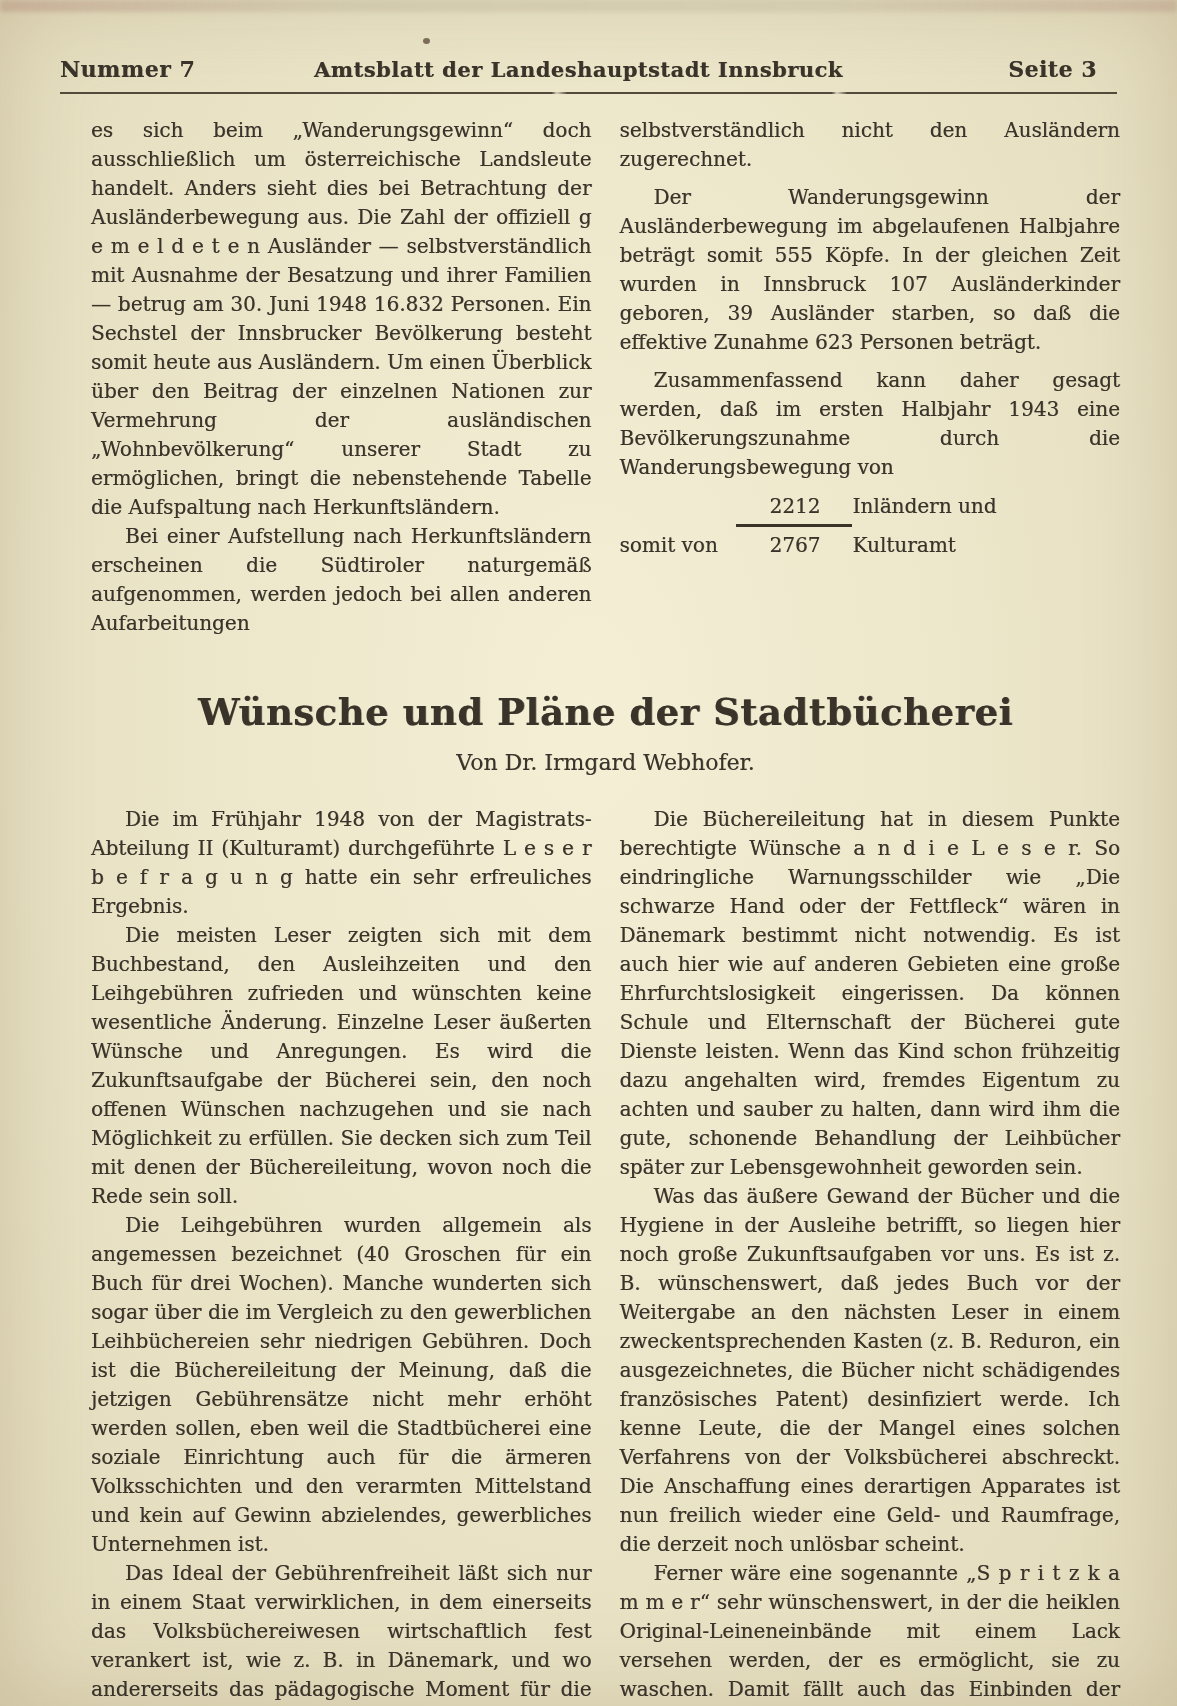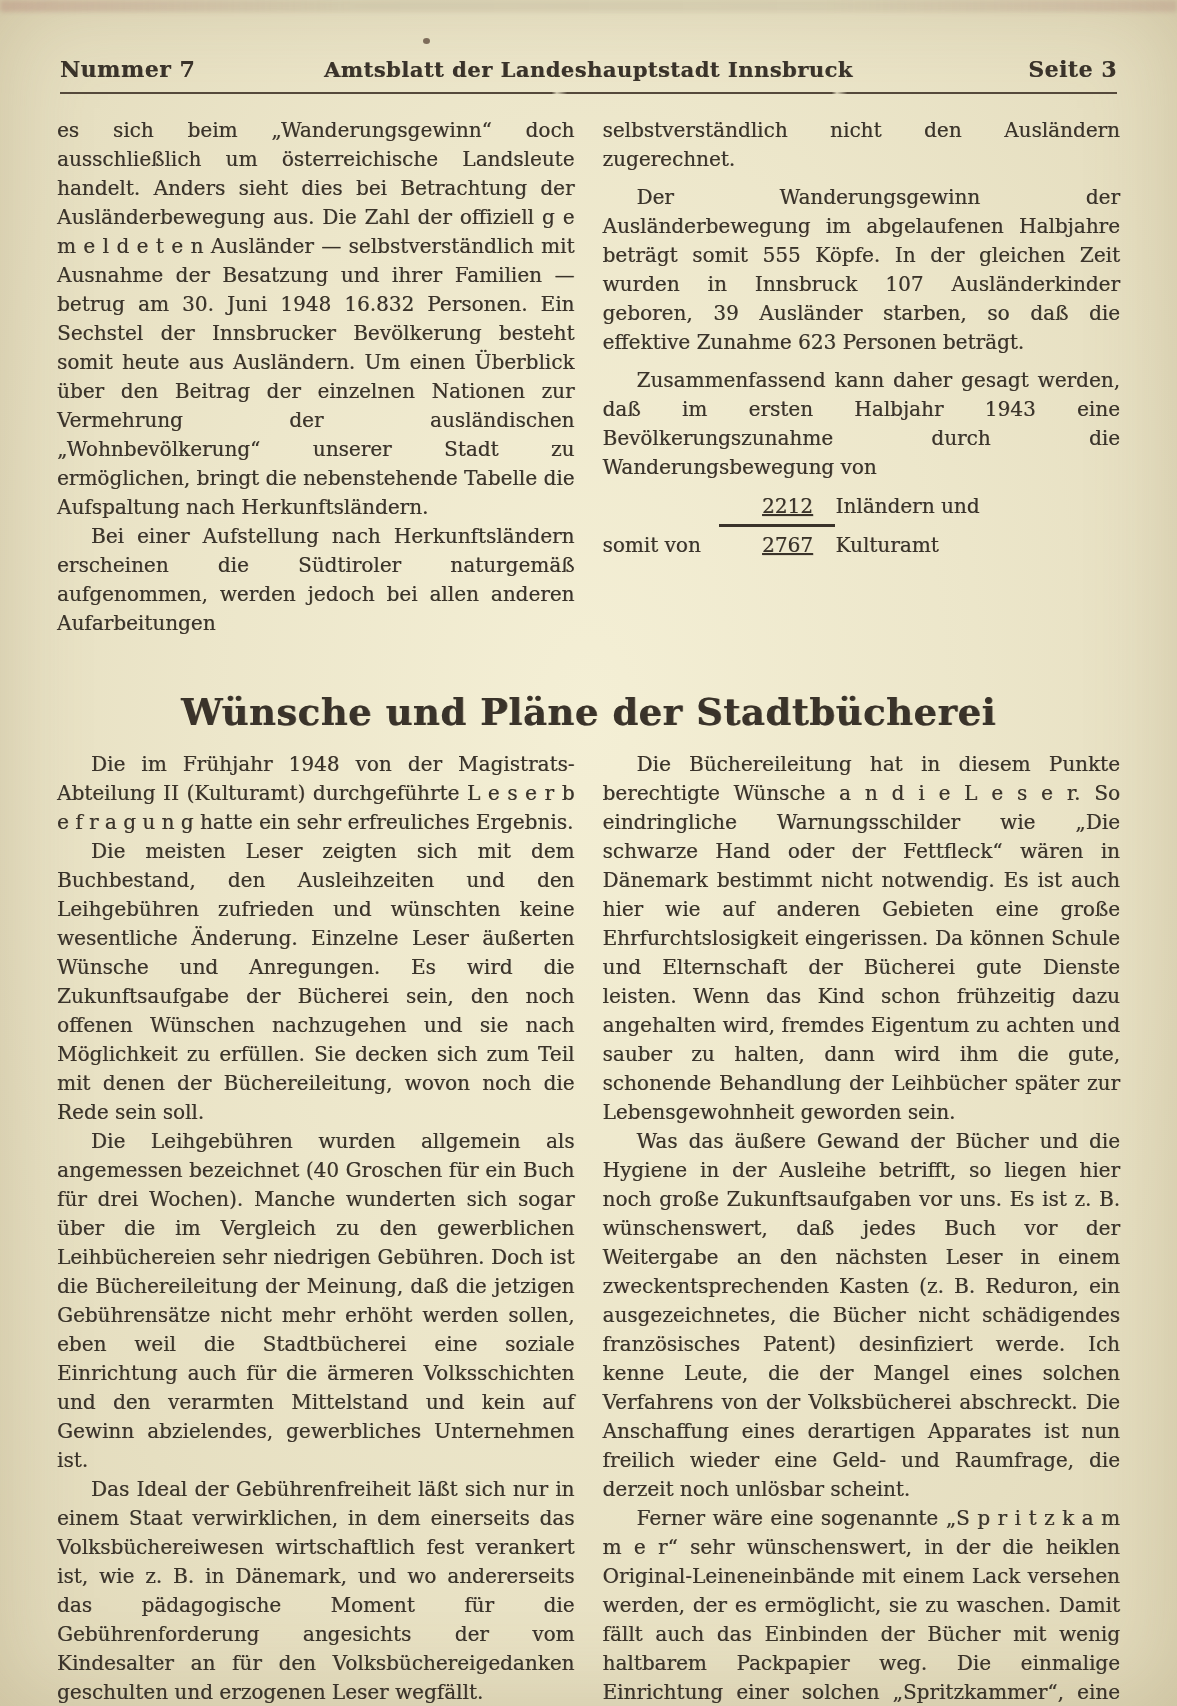--- a/index.html
+++ b/index.html
@@ -22,51 +22,51 @@
     content:"";position:absolute;top:0;left:0;right:0;height:12px;
     background:linear-gradient(to right, rgba(175,125,115,0.35), rgba(130,120,95,0.12) 30%, rgba(130,120,95,0.10) 70%, rgba(175,130,120,0.30));
     filter:blur(2px);
   }
   .speck{
     position:absolute;width:7px;height:6px;border-radius:50%;
     background:rgba(90,70,55,0.75);filter:blur(0.5px);
   }
   
   .header{
-    margin:56px 60px 0 60px;
+    margin:56px 80px 0 60px;
     display:flex;align-items:baseline;
     font-size:22px;font-weight:bold;
     letter-spacing:0.5px;
     text-shadow:0.4px 0.2px 0 rgba(58,51,42,0.6);
   }
   .header .h-left{width:220px;text-align:left;}
   .header .h-center{flex:1;text-align:center;font-size:21px;}
   .header .h-right{width:220px;text-align:right;}
   .header-rule{
     margin:10px 60px 0 60px;height:2px;
     background:linear-gradient(to right,
       #55493b 0%, #55493b 46.5%, rgba(85,73,59,0.15) 47%, #55493b 48%,
       #55493b 73%, rgba(85,73,59,0.1) 73.5%, #55493b 74.5%, #55493b 100%);
   }
   
-  .content{padding:0 57px;}
+  .content{padding:0 57px;margin-left:34px;}
   .cols{display:flex;gap:28px;}
   .col{flex:1;min-width:0;text-align:justify;}
   .body-text{
     font-size:20px;line-height:29px;
     text-shadow:0.45px 0.2px 0 rgba(58,51,42,0.55);
   }
   p{margin:0;text-indent:34px;}
   p.no-indent{text-indent:0;}
   .sp-after{margin-top:9px;}
   
   .sum-block{margin:10px 0 9px 0;text-align:left;}
   .sum-row{display:flex;}
   .slot-a{display:inline-block;width:150px;flex:0 0 150px;}
-  .slot-num{display:inline-block;width:70px;flex:0 0 70px;text-align:center;text-decoration:underline;}
+  .slot-num{display:inline-block;width:70px;flex:0 0 70px;text-align:left;}
   .slot-label{margin-left:13px;}
   .sum-rule{height:0;border-top:3px solid #3a332a;width:116px;margin:3px 0 4px 116px;}
   
   .article-title{
     text-align:center;font-size:37px;font-weight:bold;
     margin:52px 0 16px 0;letter-spacing:0.5px;
     text-shadow:0.7px 0.3px 0 rgba(58,51,42,0.65);
   }
   .article-byline{
     text-align:center;font-size:22px;margin:0 0 30px 0;
@@ -108,20 +108,21 @@
             <span class="slot-num">2767</span>
             <span class="slot-label">Kulturamt</span>
           </div>
         </div>
       </div>
     </div>
   </div>
 
   <div class="content">
     <div class="article-title">Wünsche und Pläne der Stadtbücherei</div>
+    <div class="article-byline">Von Dr. Irmgard Webhofer.</div>
     <div class="cols body-text">
       <div class="col">
         <p>Die im Frühjahr 1948 von der Magistrats-Abteilung II (Kulturamt) durchgeführte L e s e r b e f r a g u n g hatte ein sehr erfreuliches Ergebnis.</p>
         <p>Die meisten Leser zeigten sich mit dem Buchbestand, den Ausleihzeiten und den Leihgebühren zufrieden und wünschten keine wesentliche Änderung. Einzelne Leser äußerten Wünsche und Anregungen. Es wird die Zukunftsaufgabe der Bücherei sein, den noch offenen Wünschen nachzugehen und sie nach Möglichkeit zu erfüllen. Sie decken sich zum Teil mit denen der Büchereileitung, wovon noch die Rede sein soll.</p>
         <p>Die Leihgebühren wurden allgemein als angemessen bezeichnet (40 Groschen für ein Buch für drei Wochen). Manche wunderten sich sogar über die im Vergleich zu den gewerblichen Leihbüchereien sehr niedrigen Gebühren. Doch ist die Büchereileitung der Meinung, daß die jetzigen Gebührensätze nicht mehr erhöht werden sollen, eben weil die Stadtbücherei eine soziale Einrichtung auch für die ärmeren Volksschichten und den verarmten Mittelstand und kein auf Gewinn abzielendes, gewerbliches Unternehmen ist.</p>
         <p>Das Ideal der Gebührenfreiheit läßt sich nur in einem Staat verwirklichen, in dem einerseits das Volksbüchereiwesen wirtschaftlich fest verankert ist, wie z. B. in Dänemark, und wo andererseits das pädagogische Moment für die Gebührenforderung angesichts der vom Kindesalter an für den Volksbüchereigedanken geschulten und erzogenen Leser wegfällt.</p>
 
       </div>
       <div class="col">
         <p>Die Büchereileitung hat in diesem Punkte berechtigte Wünsche a n  d i e  L e s e r. So eindringliche Warnungsschilder wie „Die schwarze Hand oder der Fettfleck“ wären in Dänemark bestimmt nicht notwendig. Es ist auch hier wie auf anderen Gebieten eine große Ehrfurchtslosigkeit eingerissen. Da können Schule und Elternschaft der Bücherei gute Dienste leisten. Wenn das Kind schon frühzeitig dazu angehalten wird, fremdes Eigentum zu achten und sauber zu halten, dann wird ihm die gute, schonende Behandlung der Leihbücher später zur Lebensgewohnheit geworden sein.</p>

